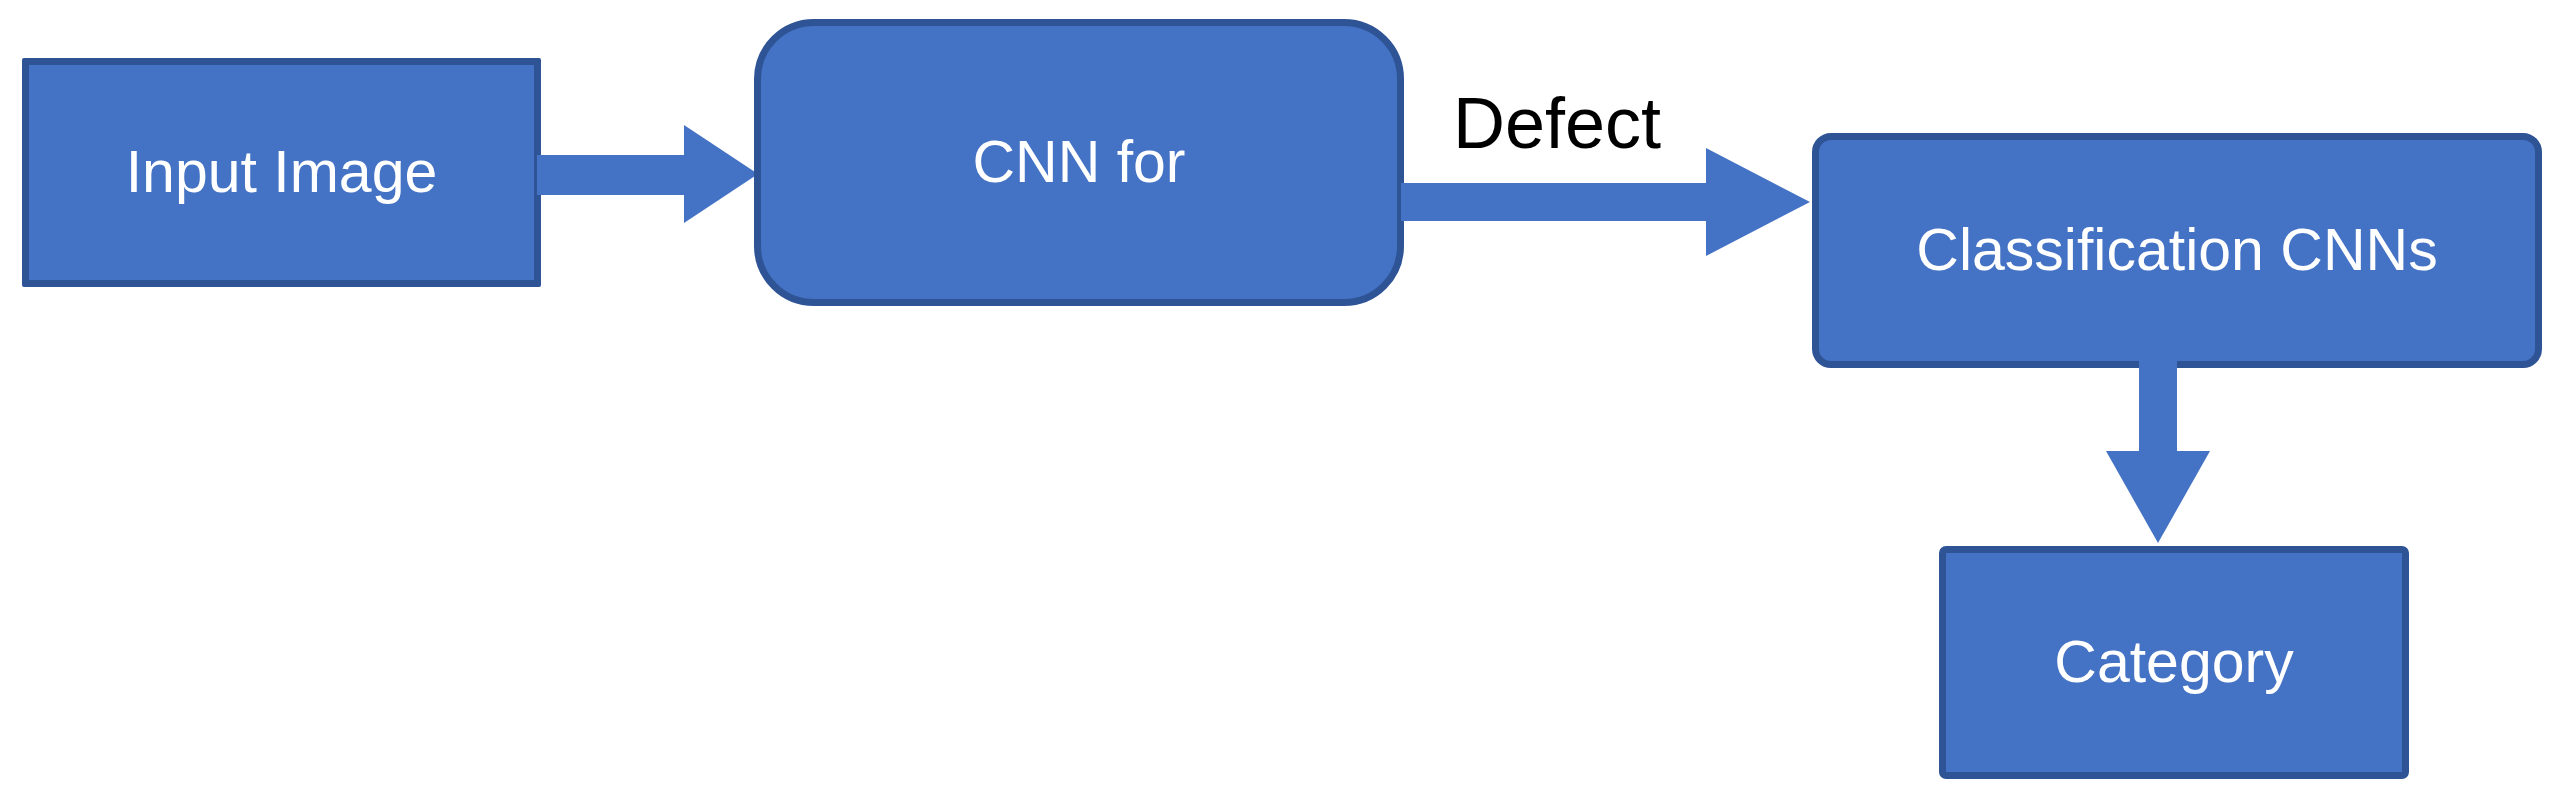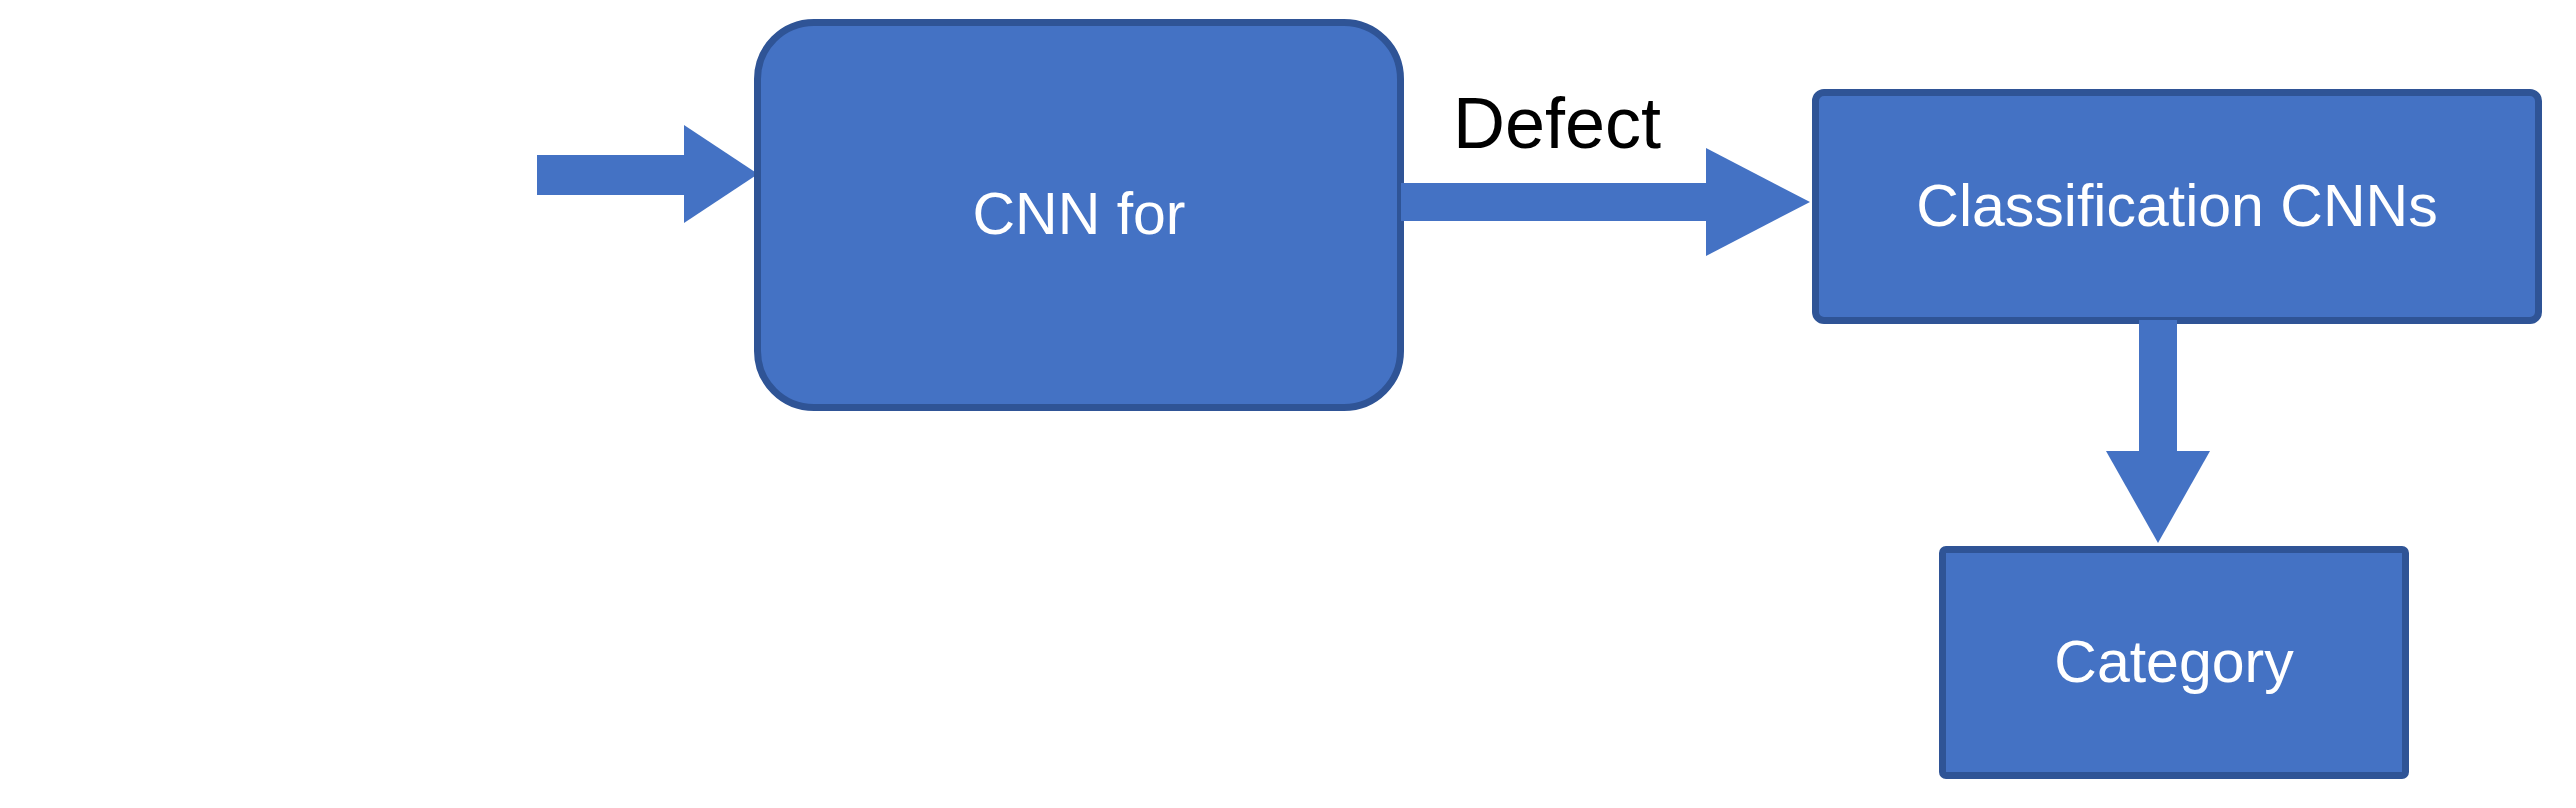--- a/index.html
+++ b/index.html
@@ -25,25 +25,25 @@
     align-items: center;
     justify-content: center;
     color: var(--node-text, #ffffff);
     font-size: 59px;
     line-height: 1.15;
     text-align: center;
     white-space: nowrap;
   }
   .node.rect { border-radius: 1.9px; }
   .node.rounded-lg { border-radius: 60px; }
-  .node.rounded-md { border-radius: 12px; }
+  .node.rounded-md { border-radius: 19px; margin-top: 44px; }
   .node.rounded-sm { border-radius: 7px; }
 
   #node-input       { left: 22px;   top: 58px;  width: 519px; height: 229px; }
-  #node-cnn         { left: 754px;  top: 19px;  width: 650px; height: 392px; gap: 55px; }
+  #node-cnn         { left: 754px;  top: 19px;  width: 650px; height: 287px; gap: 55px; }
   #node-classify    { left: 1812px; top: 89px;  width: 730px; height: 235px; }
   #node-category    { left: 1939px; top: 546px; width: 470px; height: 233px; }
 
   .arrow-part { position: absolute; }
   .stem { background: var(--arrow, #4472C4); }
 
   
   #a1-stem { left: 537px; top: 155px; width: 149px; height: 40px; }
   #a1-head {
     left: 684px; top: 125px; width: 0; height: 0;
@@ -77,20 +77,23 @@
     line-height: 1;
     white-space: nowrap;
   }
   #defect-label { left: 1453px; top: 87px; }
 </style>
 </head>
 <body>
 
 <div id="canvas">
 
+  <div class="node rect" id="node-input">
+    <span>Input Image</span>
+  </div>
 
   <div class="arrow-part stem" id="a1-stem"></div>
   <div class="arrow-part" id="a1-head"></div>
 
   <div class="node rounded-lg" id="node-cnn">
     <span>CNN for</span>
   </div>
 
   <div class="edge-label" id="defect-label">Defect</div>
 

